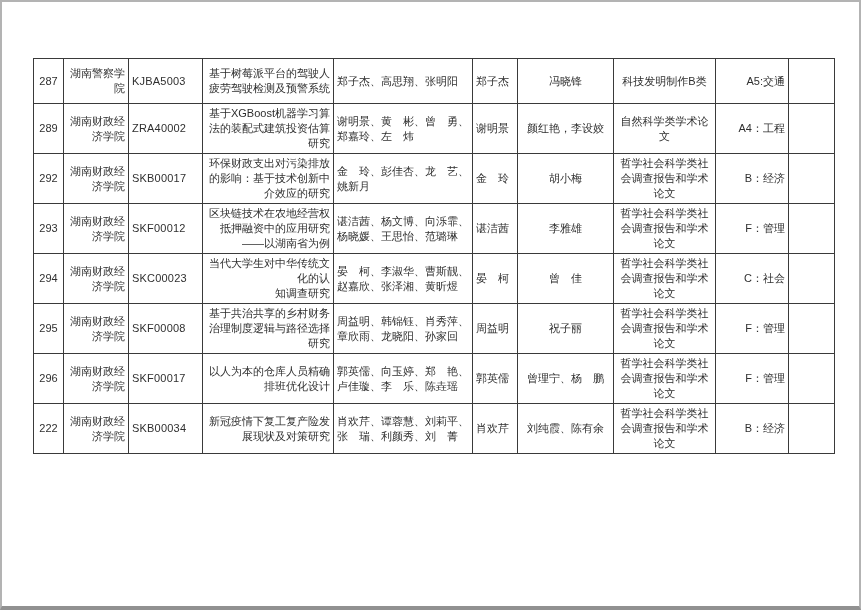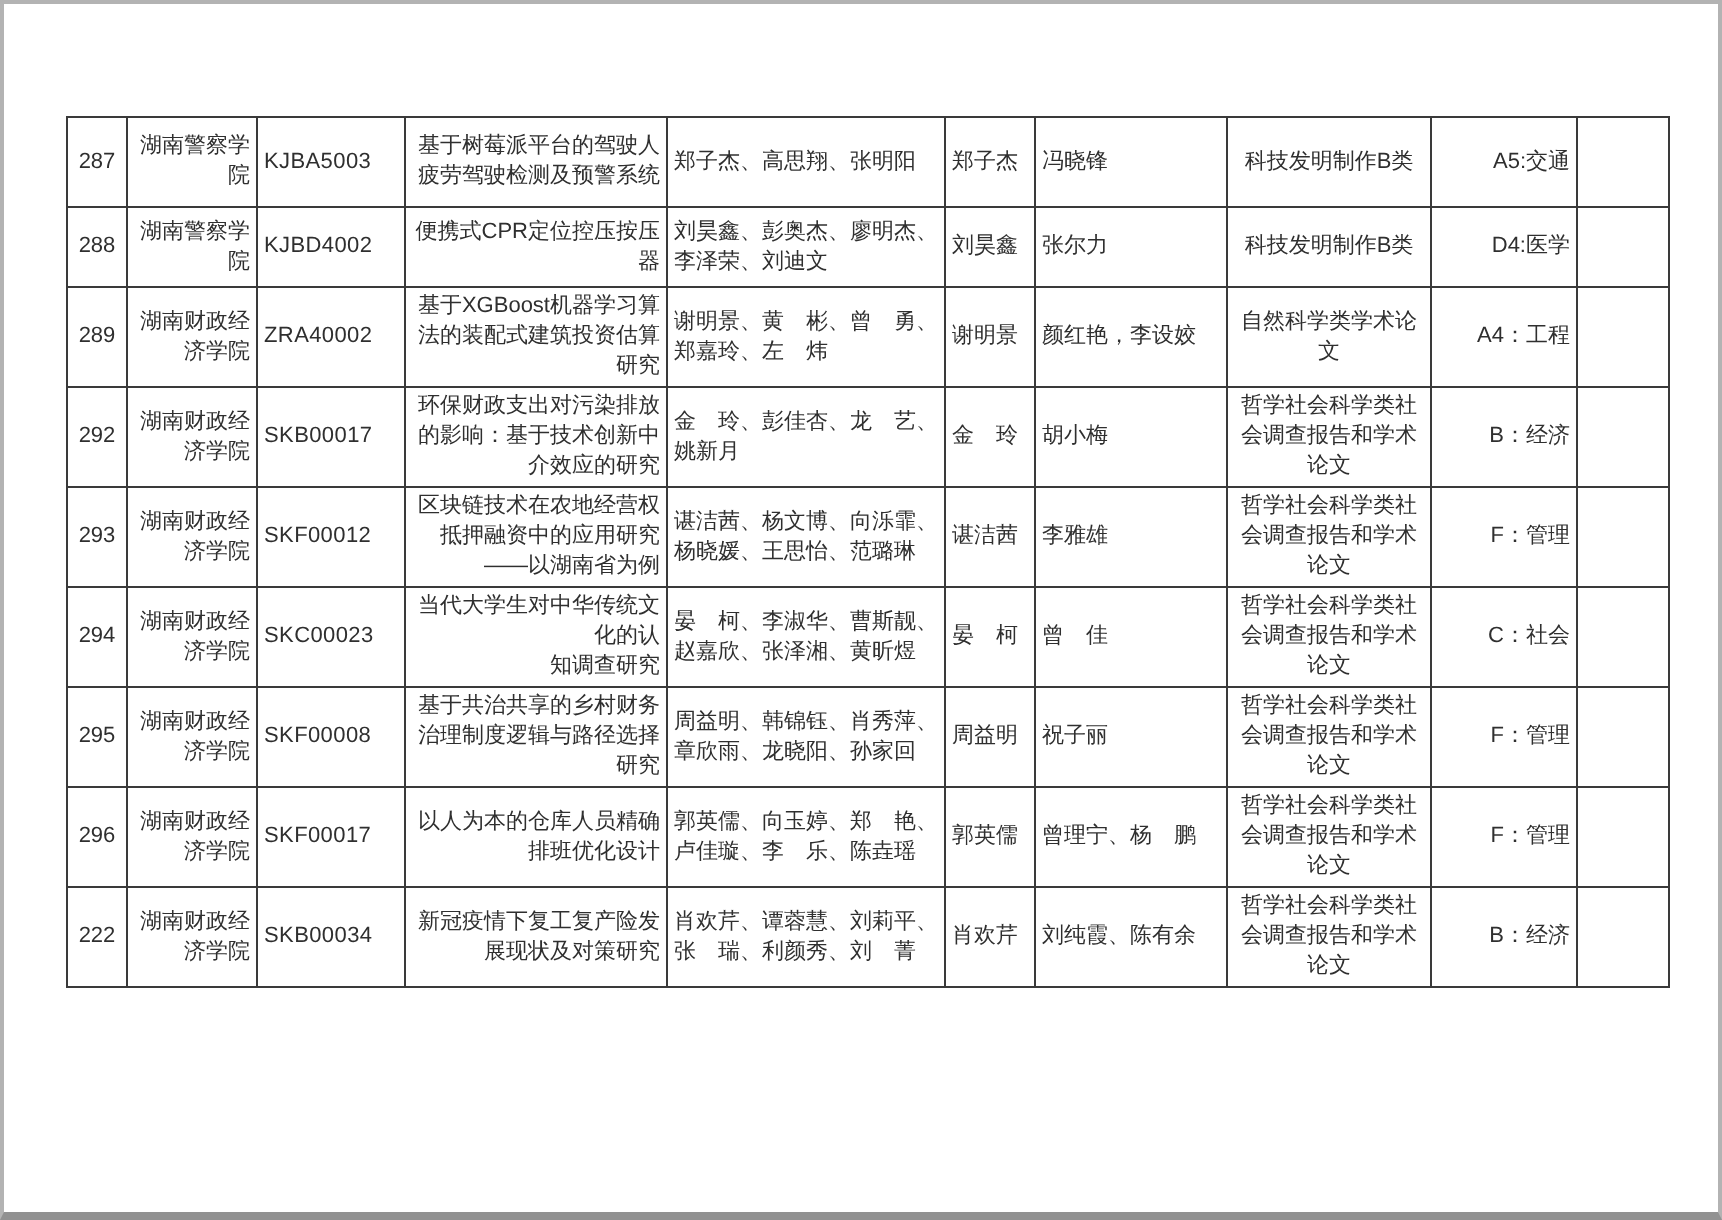--- a/index.html
+++ b/index.html
@@ -29,21 +29,21 @@
     padding: 2px 3px;
     overflow: hidden;
     word-break: break-all;
   }
   td.c-no    { text-align: center; padding: 2px 1px; margin-left: 38px; }
   td.c-inst  { text-align: right; }
   td.c-id    { text-align: left; padding-left: 7px; letter-spacing: 0.2px; margin-top: 12px; }
   td.c-title { text-align: right; white-space: pre-wrap; }
   td.c-mem   { text-align: left; font-family: Liberation Serif, serif; }
   td.c-lead  { text-align: left; padding: 2px 2px; }
-  td.c-adv   { text-align: left; font-family: Liberation Serif, serif; }
+  td.c-adv   { text-align: center; font-family: Liberation Serif, serif; }
   td.c-cat   { text-align: center; padding: 2px 4px; }
   td.c-fld   { text-align: right; padding: 2px 1px; }
   td.c-note  { }
 </style>
 </head>
 <body>
 
 <div class="screen">
   <table class="grid">
     <colgroup>
@@ -62,32 +62,20 @@
       <tr style="height:45px">
         <td class="c-no">287</td>
         <td class="c-inst">湖南警察学院</td>
         <td class="c-id">KJBA5003</td>
         <td class="c-title">基于树莓派平台的驾驶人疲劳驾驶检测及预警系统</td>
         <td class="c-mem">郑子杰、高思翔、张明阳</td>
         <td class="c-lead">郑子杰</td>
         <td class="c-adv">冯晓锋</td>
         <td class="c-cat">科技发明制作B类</td>
         <td class="c-fld">A5:交通</td>
-        <td class="c-note"></td>
-      </tr>
-      <tr style="height:40px">
-        <td class="c-no">288</td>
-        <td class="c-inst">湖南警察学院</td>
-        <td class="c-id">KJBD4002</td>
-        <td class="c-title">便携式CPR定位控压按压器</td>
-        <td class="c-mem">刘昊鑫、彭奥杰、廖明杰、李泽荣、刘迪文</td>
-        <td class="c-lead">刘昊鑫</td>
-        <td class="c-adv">张尔力</td>
-        <td class="c-cat">科技发明制作B类</td>
-        <td class="c-fld">D4:医学</td>
         <td class="c-note"></td>
       </tr>
       <tr style="height:45px">
         <td class="c-no">289</td>
         <td class="c-inst">湖南财政经济学院</td>
         <td class="c-id">ZRA40002</td>
         <td class="c-title">基于XGBoost机器学习算法的装配式建筑投资估算研究</td>
         <td class="c-mem">谢明景、黄　彬、曾　勇、郑嘉玲、左　炜</td>
         <td class="c-lead">谢明景</td>
         <td class="c-adv">颜红艳，李设姣</td>

